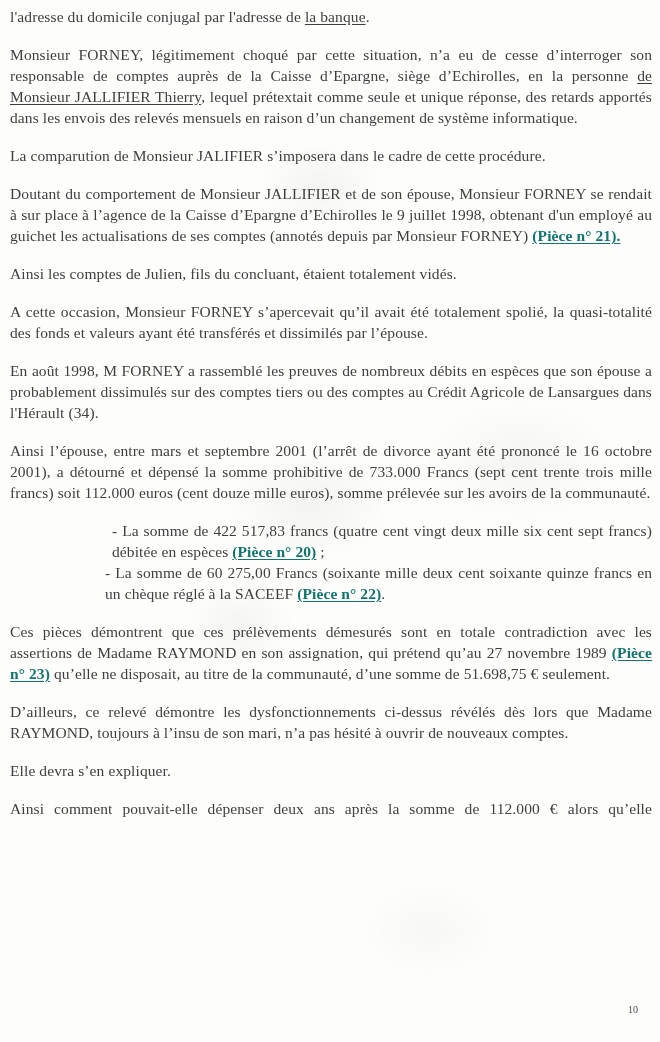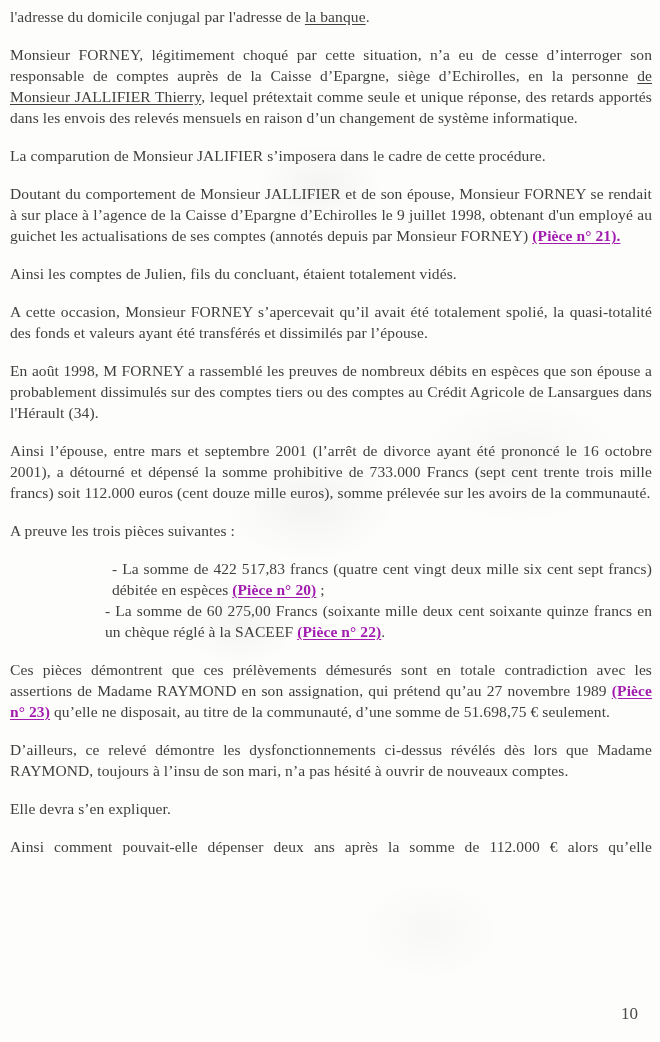--- a/index.html
+++ b/index.html
@@ -54,45 +54,44 @@
   }
   .para.stretch {
     text-align-last: justify;
   }
   .u {
     text-decoration: underline;
     text-underline-offset: 2px;
   }
   .b {
     font-weight: 700;
-    color: #a21caf;
+    color: #0f766e;
   }
   .pagenum {
     position: absolute;
     right: 22px;
     top: 1004px;
-    font-size: 17px;
+    font-size: 10px;
     color: #4a4a4a;
   }
 </style>
 </head>
 <body>
 
 <div class="sheet">
   <div class="noise"></div>
   <main class="text">
       <p class="para"><span>l'adresse du domicile conjugal par l'adresse de </span><span class="u">la banque</span><span>.</span></p>
       <p class="para"><span>Monsieur FORNEY, légitimement choqué par cette situation, n’a eu de cesse d’interroger son responsable de comptes auprès de la Caisse d’Epargne, siège d’Echirolles, en la personne </span><span class="u">de Monsieur JALLIFIER Thierry</span><span>, lequel prétextait comme seule et unique réponse, des retards apportés dans les envois des relevés mensuels en raison d’un changement de système informatique.</span></p>
       <p class="para"><span>La comparution de Monsieur JALIFIER s’imposera dans le cadre de cette procédure.</span></p>
       <p class="para"><span>Doutant du comportement de Monsieur JALLIFIER et de son épouse, Monsieur FORNEY se rendait à sur place à l’agence de la Caisse d’Epargne d’Echirolles le 9 juillet 1998, obtenant d'un employé au guichet les actualisations de ses comptes (annotés depuis par Monsieur FORNEY) </span><span class="u b">(Pièce n° 21).</span></p>
       <p class="para"><span>Ainsi les comptes de Julien, fils du concluant, étaient totalement vidés.</span></p>
       <p class="para"><span>A cette occasion, Monsieur FORNEY s’apercevait qu’il avait été totalement spolié, la quasi-totalité des fonds et valeurs ayant été transférés et dissimilés par l’épouse.</span></p>
       <p class="para"><span>En août 1998, M FORNEY a rassemblé les preuves de nombreux débits en espèces que son épouse a probablement dissimulés sur des comptes tiers ou des comptes au Crédit Agricole de Lansargues dans l'Hérault (34).</span></p>
       <p class="para"><span>Ainsi l’épouse, entre mars et septembre 2001 (l’arrêt de divorce ayant été prononcé le 16 octobre 2001), a détourné et dépensé la somme prohibitive de 733.000 Francs (sept cent trente trois mille francs) soit 112.000 euros (cent douze mille euros), somme prélevée sur les avoirs de la communauté.</span></p>
-      <p class="para"><span>A preuve les trois pièces suivantes :</span></p>
       <p class="para indent"><span>- La somme de 422 517,83 francs (quatre cent vingt deux mille six cent sept francs) débitée en espèces </span><span class="u b">(Pièce n° 20)</span><span> ;</span></p>
       <p class="para indent2"><span>- La somme de 60 275,00 Francs (soixante mille deux cent soixante quinze francs en un chèque réglé à la SACEEF </span><span class="u b">(Pièce n° 22)</span><span>.</span></p>
       <p class="para"><span>Ces pièces démontrent que ces prélèvements démesurés sont en totale contradiction avec les assertions de Madame RAYMOND en son assignation, qui prétend qu’au 27 novembre 1989 </span><span class="u b">(Pièce n° 23)</span><span> qu’elle ne disposait, au titre de la communauté, d’une somme de 51.698,75 € seulement.</span></p>
       <p class="para"><span>D’ailleurs, ce relevé démontre les dysfonctionnements ci-dessus révélés dès lors que Madame RAYMOND, toujours à l’insu de son mari, n’a pas hésité à ouvrir de nouveaux comptes.</span></p>
       <p class="para"><span>Elle devra s’en expliquer.</span></p>
       <p class="para stretch"><span>Ainsi comment pouvait-elle dépenser deux ans après la somme de 112.000 € alors qu’elle</span></p>
     </main>
   <div class="pagenum">10</div>
 </div>
 

